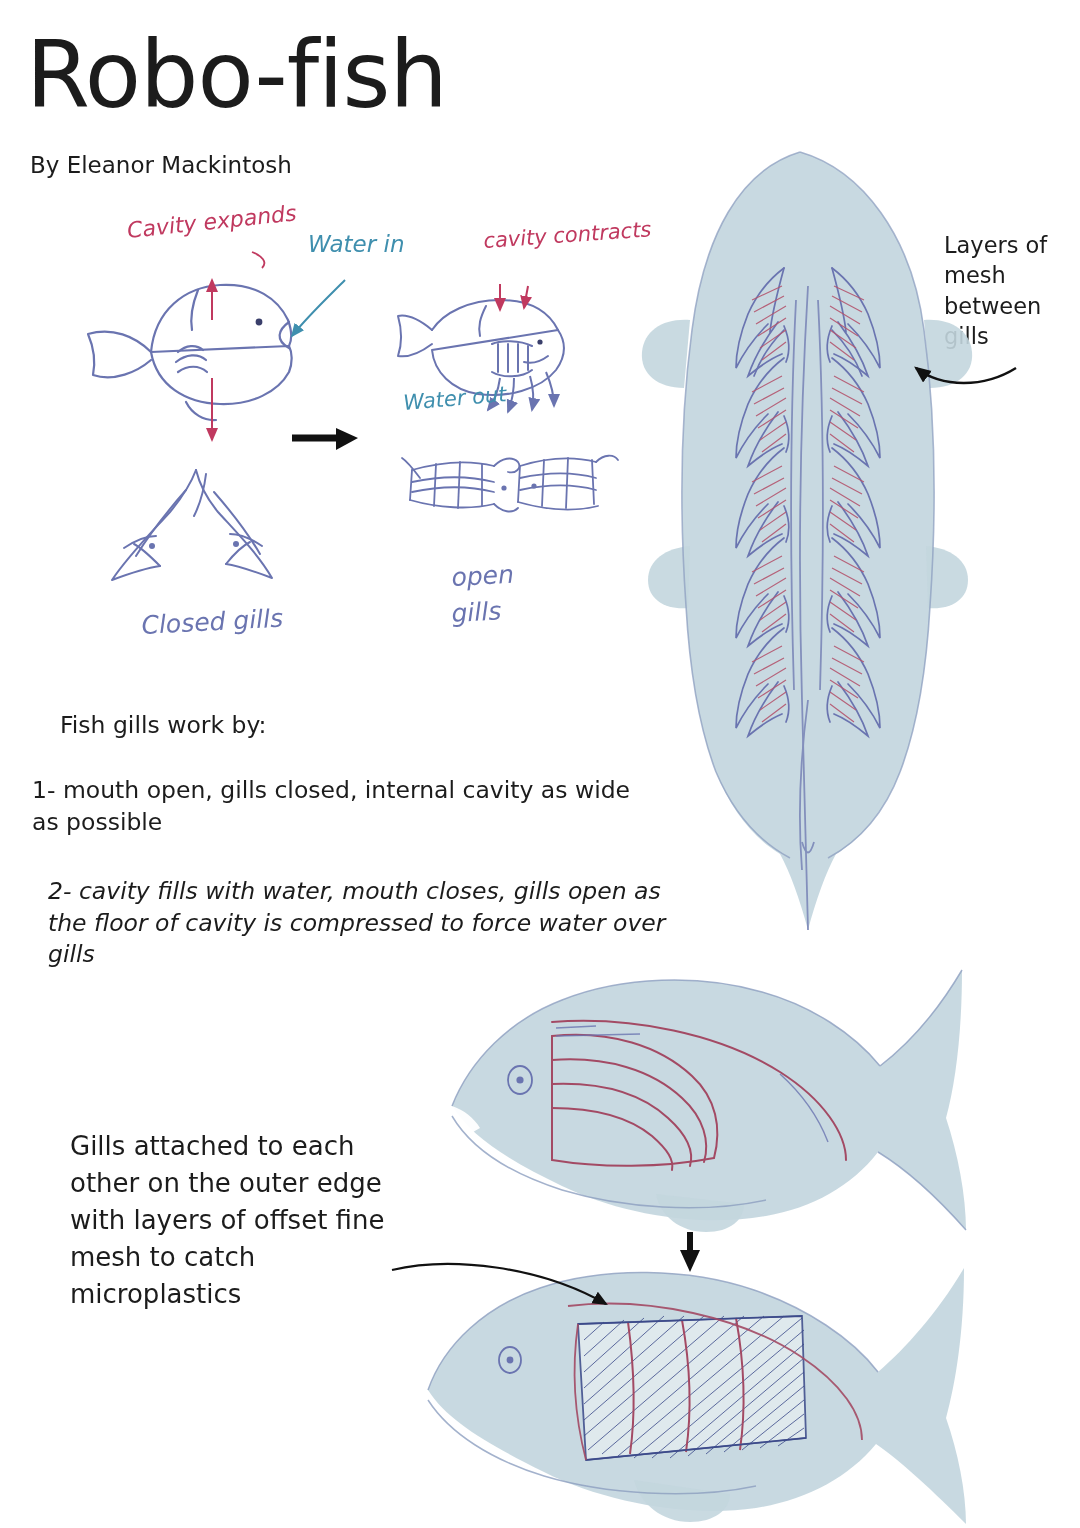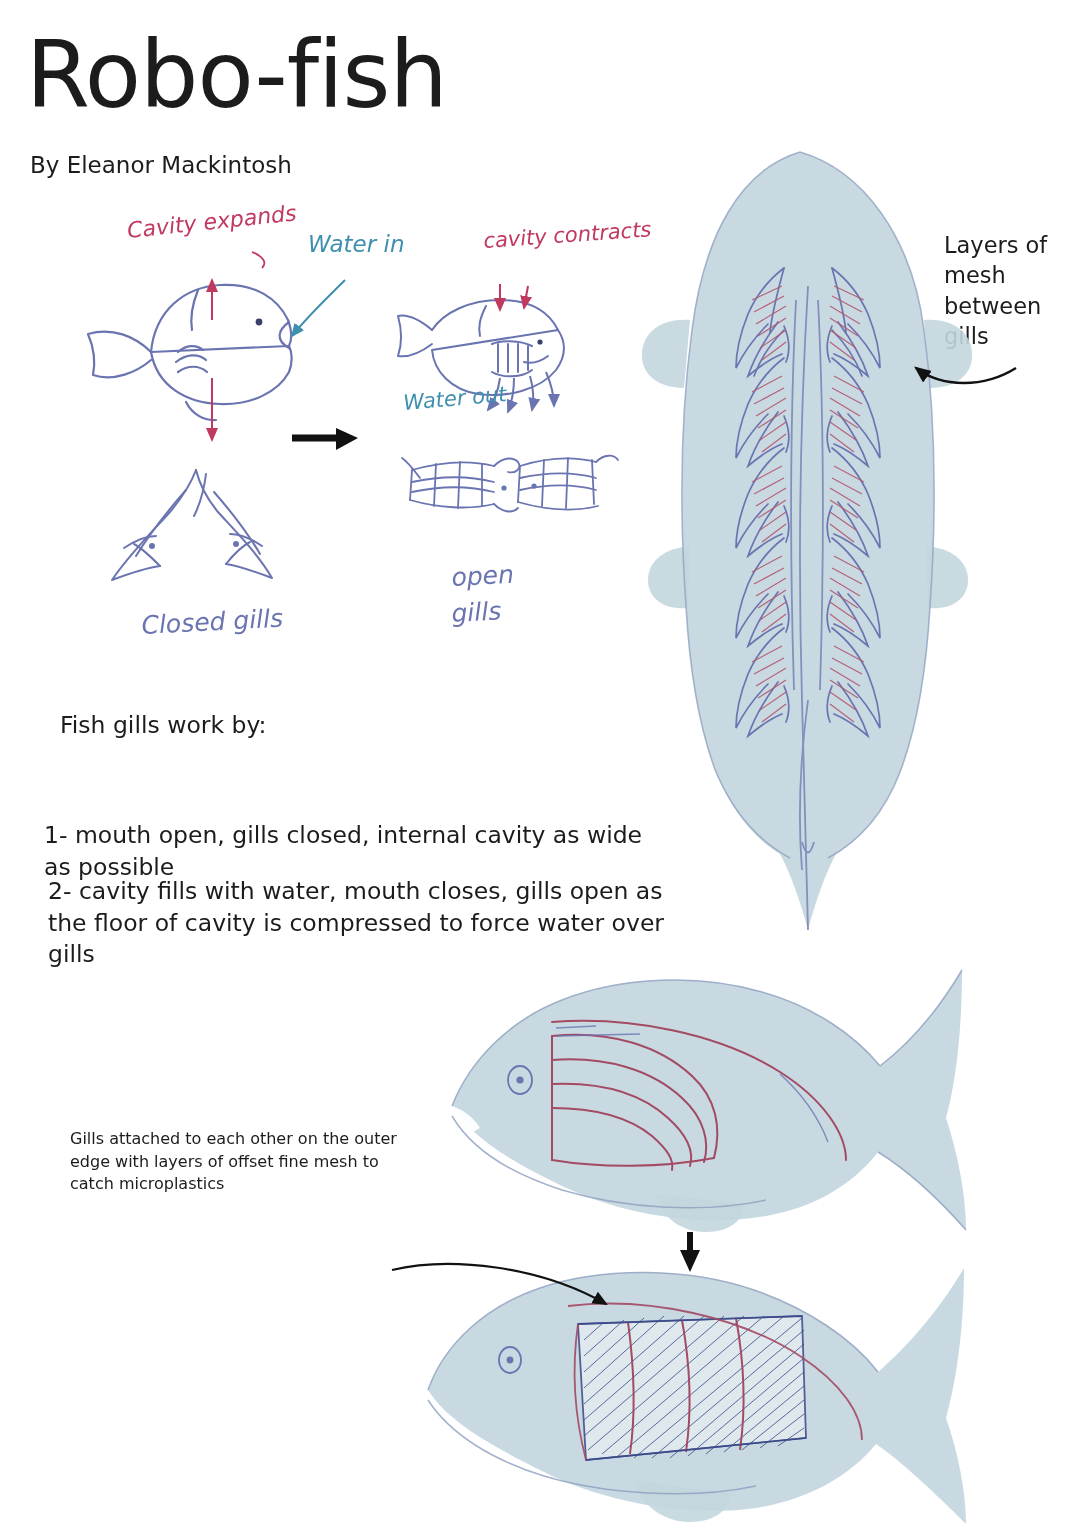--- a/index.html
+++ b/index.html
@@ -40,27 +40,27 @@
   }
 
   
   .body-text {
     position: absolute;
     font-size: 23.5px;
     line-height: 1.35;
     color: #1c1c1c;
   }
   #gills-work { left: 60px; top: 710px; }
-  #step-1 { left: 44px; top: 775px; width: 620px; margin-top: 45px; }
-  #step-2 { left: 48px; top: 876px; width: 640px; }
+  #step-1 { left: 32px; top: 775px; width: 620px; }
+  #step-2 { left: 48px; top: 876px; width: 640px; font-style: italic; }
   #gills-attached {
     left: 70px;
     top: 1128px;
     width: 340px;
-    font-size: 16px;
+    font-size: 26px;
     line-height: 1.42;
   }
   #layers-mesh {
     left: 944px;
     top: 230px;
     width: 130px;
     font-size: 22.5px;
     line-height: 1.35;
   }
 

